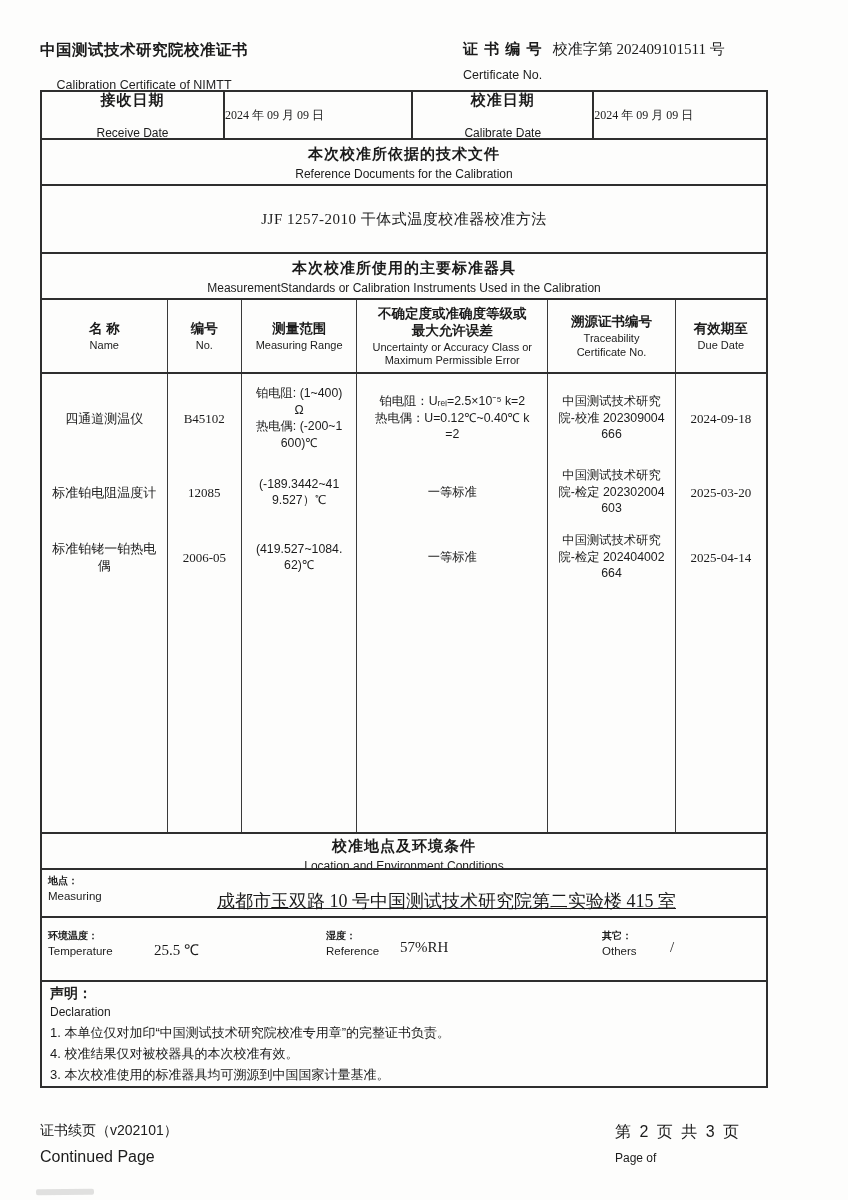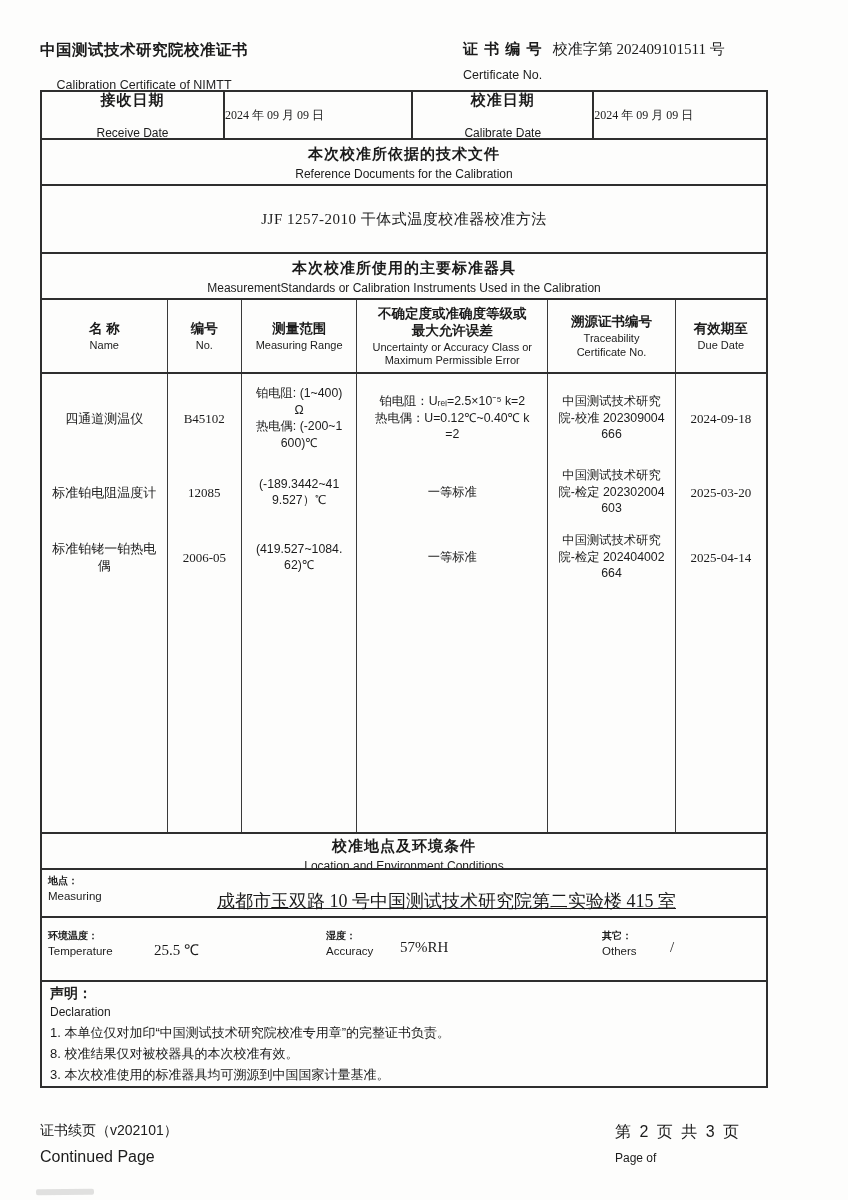--- a/index.html
+++ b/index.html
@@ -227,36 +227,36 @@
     </div>
 
     <div class="row env-row">
       <div class="env-label el1">
         <div class="zh">环境温度：</div>
         <div class="en">Temperature</div>
       </div>
       <div class="env-value serif ev1">25.5  ℃</div>
       <div class="env-label el2">
         <div class="zh">湿度：</div>
-        <div class="en">Accuracy</div>
+        <div class="en">Reference</div>
       </div>
       <div class="env-value serif ev2">57%RH</div>
       <div class="env-label el3">
         <div class="zh">其它：</div>
         <div class="en">Others</div>
       </div>
       <div class="env-value serif ev3">/</div>
     </div>
 
     <div class="row decl-row">
       <div class="decl-zh">声明：</div>
       <div class="decl-en">Declaration</div>
       <div class="decl-items">
         <div class="decl-item">1. 本单位仅对加印“中国测试技术研究院校准专用章”的完整证书负责。</div>
-        <div class="decl-item">8. 校准结果仅对被校器具的本次校准有效。</div>
+        <div class="decl-item">4. 校准结果仅对被校器具的本次校准有效。</div>
         <div class="decl-item">3. 本次校准使用的标准器具均可溯源到中国国家计量基准。</div>
       </div>
     </div>
   </div>
 
   <footer class="doc-footer">
     <div class="foot-left">
       <div class="zh">证书续页（v202101）</div>
       <div class="en">Continued Page</div>
     </div>

